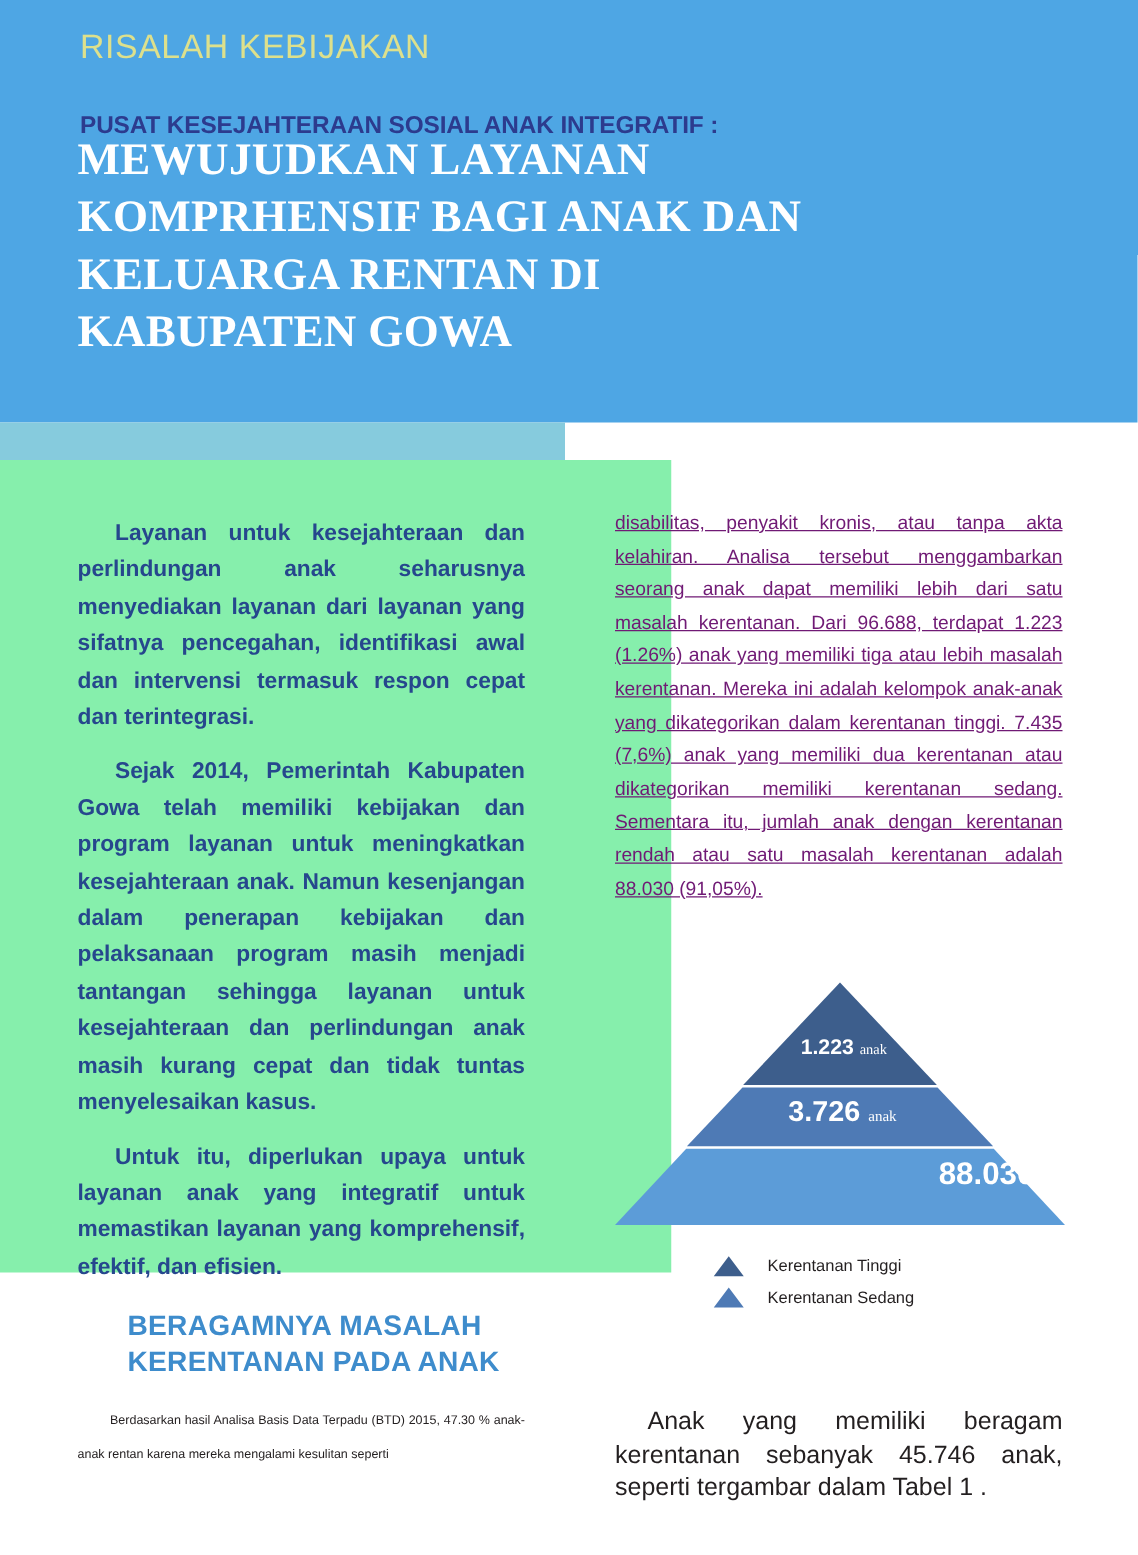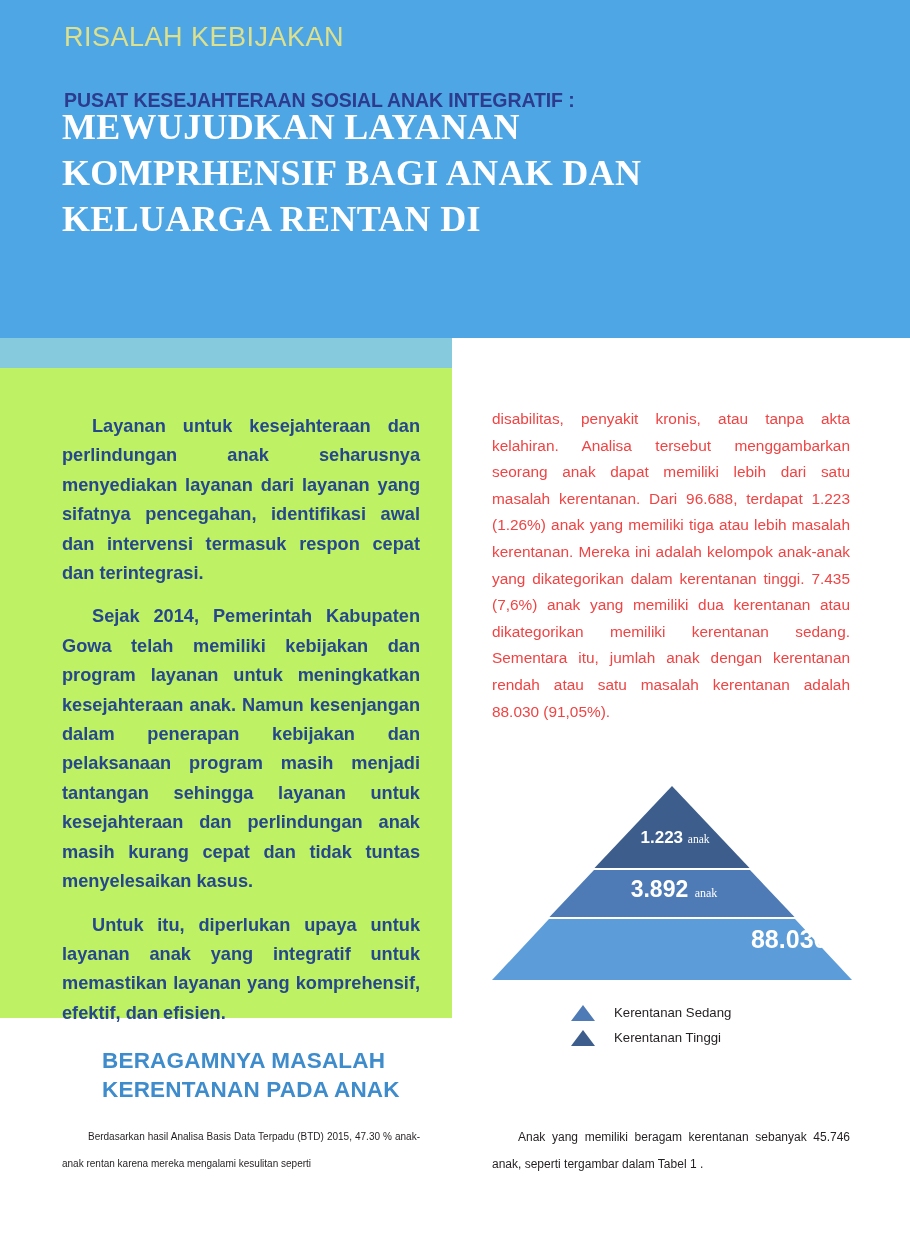--- a/index.html
+++ b/index.html
@@ -70,23 +70,23 @@
     width: 452px;
     height: 30px;
     background: #86cbdd;
   }
 
   
   .left-panel {
     position: absolute;
     left: 0;
     top: 368px;
-    width: 452px;
+    width: 537px;
     height: 650px;
-    background: #bef264;
+    background: #86efac;
   }
   .left-body {
     position: absolute;
     left: 62px;
     top: 44px;
     width: 358px;
     color: #26478d;
     font-weight: bold;
     font-size: 18.2px;
     line-height: 29.4px;
@@ -131,25 +131,26 @@
   }
 
   
   .right-col {
     position: absolute;
     left: 492px;
     top: 406px;
     width: 358px;
   }
   .right-body {
-    color: #ef4444;
+    color: #701a75;
     font-size: 15.4px;
     line-height: 26.6px;
     text-align: justify;
     font-family: "Liberation Sans", sans-serif;
+    text-decoration: underline;
   }
   .right-body p { margin: 0; }
 
   
   .pyramid-wrap {
     position: absolute;
     left: 486px;
     top: 782px;
     width: 372px;
     height: 202px;
@@ -220,37 +221,38 @@
     white-space: nowrap;
   }
 
   
   .right-lower {
     position: absolute;
     left: 492px;
     top: 1124px;
     width: 358px;
     color: #231f20;
-    font-size: 12px;
+    font-size: 20px;
     line-height: 26.5px;
     text-align: justify;
     font-family: "Liberation Sans", sans-serif;
   }
   .right-lower p { margin: 0; text-indent: 26px; }
 </style>
 </head>
 <body>
 
 <div class="header">
   <div class="kicker">RISALAH KEBIJAKAN</div>
   <div class="subtitle">PUSAT KESEJAHTERAAN SOSIAL  ANAK INTEGRATIF :</div>
   <div class="maintitle">
     <div>MEWUJUDKAN LAYANAN</div>
     <div>KOMPRHENSIF BAGI ANAK  DAN</div>
     <div>KELUARGA RENTAN DI</div>
+    <div>KABUPATEN GOWA</div>
   </div>
 </div>
 
 <div class="teal-bar"></div>
 
 <div class="left-panel">
   <div class="left-body">
     <p>Layanan untuk kesejahteraan dan perlindungan anak  seharusnya menyediakan layanan dari layanan yang sifatnya pencegahan, identifikasi awal dan intervensi termasuk respon cepat dan terintegrasi.</p>
     <p>Sejak 2014, Pemerintah Kabupaten Gowa telah memiliki kebijakan dan program layanan untuk meningkatkan kesejahteraan anak. Namun kesenjangan dalam penerapan kebijakan dan pelaksanaan program masih menjadi tantangan sehingga layanan untuk kesejahteraan dan perlindungan anak masih kurang cepat dan tidak tuntas menyelesaikan kasus.</p>
     <p>Untuk itu, diperlukan upaya untuk layanan anak yang integratif untuk memastikan layanan yang komprehensif, efektif, dan efisien.</p>
@@ -275,38 +277,38 @@
 <div class="pyramid-wrap">
   <svg width="372" height="202" viewBox="0 0 372 202">
 
     <polygon points="186,4 263.5,86 108.5,86" fill="#3d5e8c"></polygon>
 
     <polygon points="108.0,88 264.0,88 308.5,135 63.5,135" fill="#4e7ab5"></polygon>
 
     <polygon points="63.0,137 309.0,137 366.0,198 6.0,198" fill="#5c9cd8"></polygon>
   </svg>
   <div class="tier-label tier-1"><span>1.223</span> <span class="unit">anak</span></div>
-  <div class="tier-label tier-2"><span>3.892</span> <span class="unit">anak</span></div>
+  <div class="tier-label tier-2"><span>3.726</span> <span class="unit">anak</span></div>
   <div class="tier-label tier-3"><span>88.030</span> <span class="unit">anak</span></div>
 </div>
 
 <div class="legend">
+  <div class="legend-row">
+    <span class="legend-swatch">
+      <svg width="26" height="20" viewBox="0 0 26 20">
+          <polygon points="13,2 25,18 1,18" fill="#3d5e8c"></polygon>
+        </svg>
+    </span>
+    <span class="legend-text">Kerentanan Tinggi</span>
+  </div>
   <div class="legend-row">
     <span class="legend-swatch">
       <svg width="26" height="20" viewBox="0 0 26 20">
           <polygon points="13,2 25,18 1,18" fill="#4e7ab5"></polygon>
         </svg>
     </span>
     <span class="legend-text">Kerentanan Sedang</span>
   </div>
-  <div class="legend-row">
-    <span class="legend-swatch">
-      <svg width="26" height="20" viewBox="0 0 26 20">
-          <polygon points="13,2 25,18 1,18" fill="#3d5e8c"></polygon>
-        </svg>
-    </span>
-    <span class="legend-text">Kerentanan Tinggi</span>
-  </div>
 </div>
 
 <div class="right-lower">
   <p>Anak yang memiliki  beragam kerentanan sebanyak 45.746 anak, seperti tergambar dalam Tabel 1 .</p>
 </div>
 
 </body></html>

